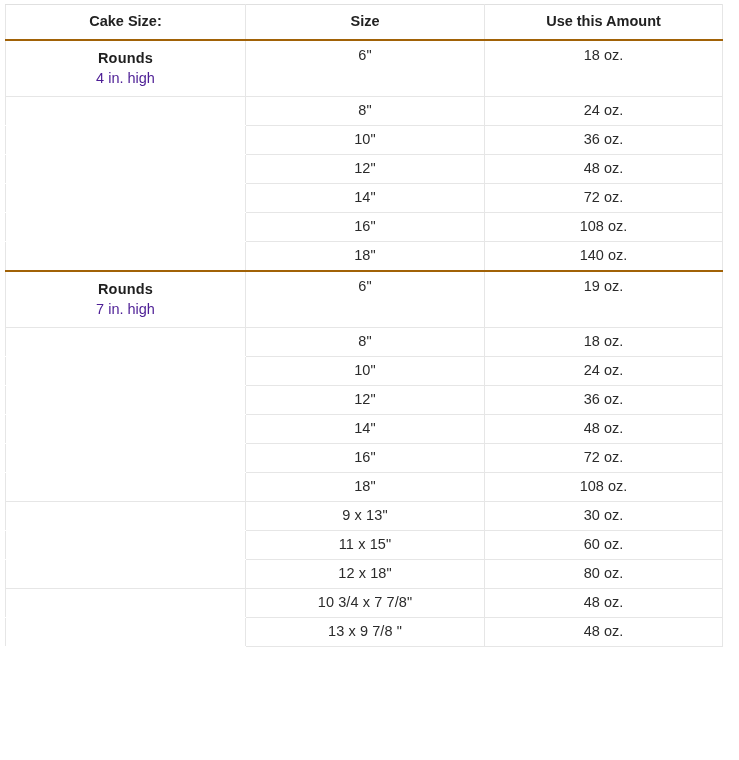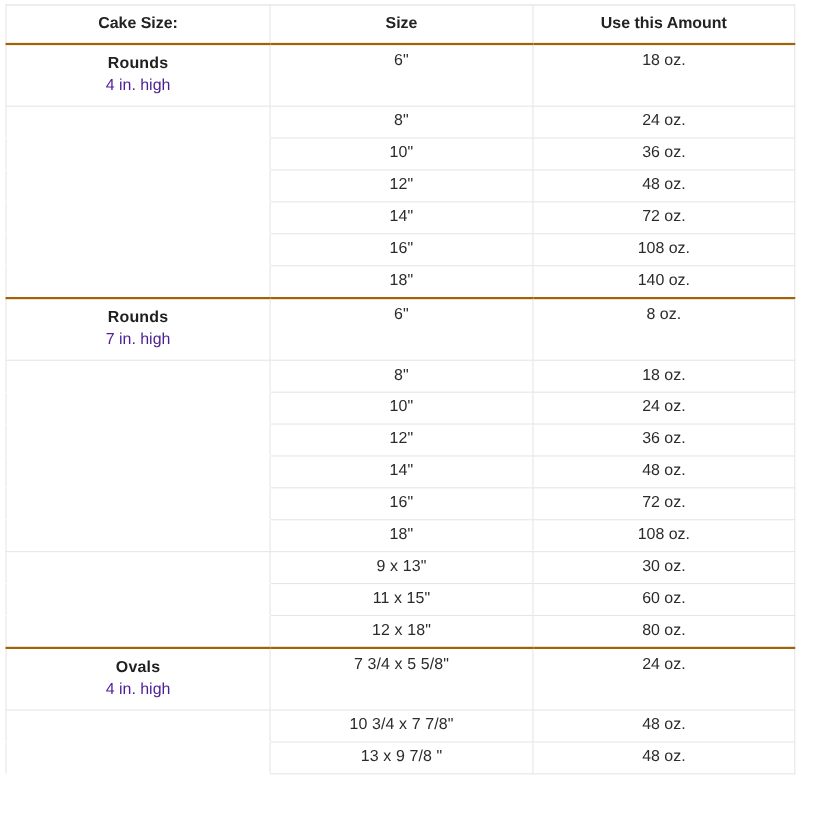--- a/index.html
+++ b/index.html
@@ -154,21 +154,21 @@
           <td class="cat-cell cat-blank cat-last"></td>
           <td class="size-cell">18"</td>
           <td class="amt-cell">140 oz.</td>
         </tr>
         <tr class="row-tall section-start">
           <td class="cat-cell" rowspan="1">
             <span class="cat-name">Rounds</span>
             <span class="cat-sub">7 in. high</span>
           </td>
           <td class="size-cell">6"</td>
-          <td class="amt-cell">8 oz.</td>
+          <td class="amt-cell">19 oz.</td>
         </tr>
         <tr class="row-norm">
           <td class="cat-cell cat-blank"></td>
           <td class="size-cell">8"</td>
           <td class="amt-cell">18 oz.</td>
         </tr>
         <tr class="row-norm">
           <td class="cat-cell cat-blank"></td>
           <td class="size-cell">10"</td>
           <td class="amt-cell">24 oz.</td>
@@ -201,28 +201,20 @@
         <tr class="row-norm">
           <td class="cat-cell cat-blank"></td>
           <td class="size-cell">11 x 15"</td>
           <td class="amt-cell">60 oz.</td>
         </tr>
         <tr class="row-norm">
           <td class="cat-cell cat-blank cat-last"></td>
           <td class="size-cell">12 x 18"</td>
           <td class="amt-cell">80 oz.</td>
         </tr>
-        <tr class="row-tall section-start">
-          <td class="cat-cell" rowspan="1">
-            <span class="cat-name">Ovals</span>
-            <span class="cat-sub">4 in. high</span>
-          </td>
-          <td class="size-cell">7 3/4 x 5 5/8"</td>
-          <td class="amt-cell">24 oz.</td>
-        </tr>
         <tr class="row-norm">
           <td class="cat-cell cat-blank"></td>
           <td class="size-cell">10 3/4 x 7 7/8"</td>
           <td class="amt-cell">48 oz.</td>
         </tr>
         <tr class="row-norm">
           <td class="cat-cell cat-blank"></td>
           <td class="size-cell">13 x 9 7/8 "</td>
           <td class="amt-cell">48 oz.</td>
         </tr>

